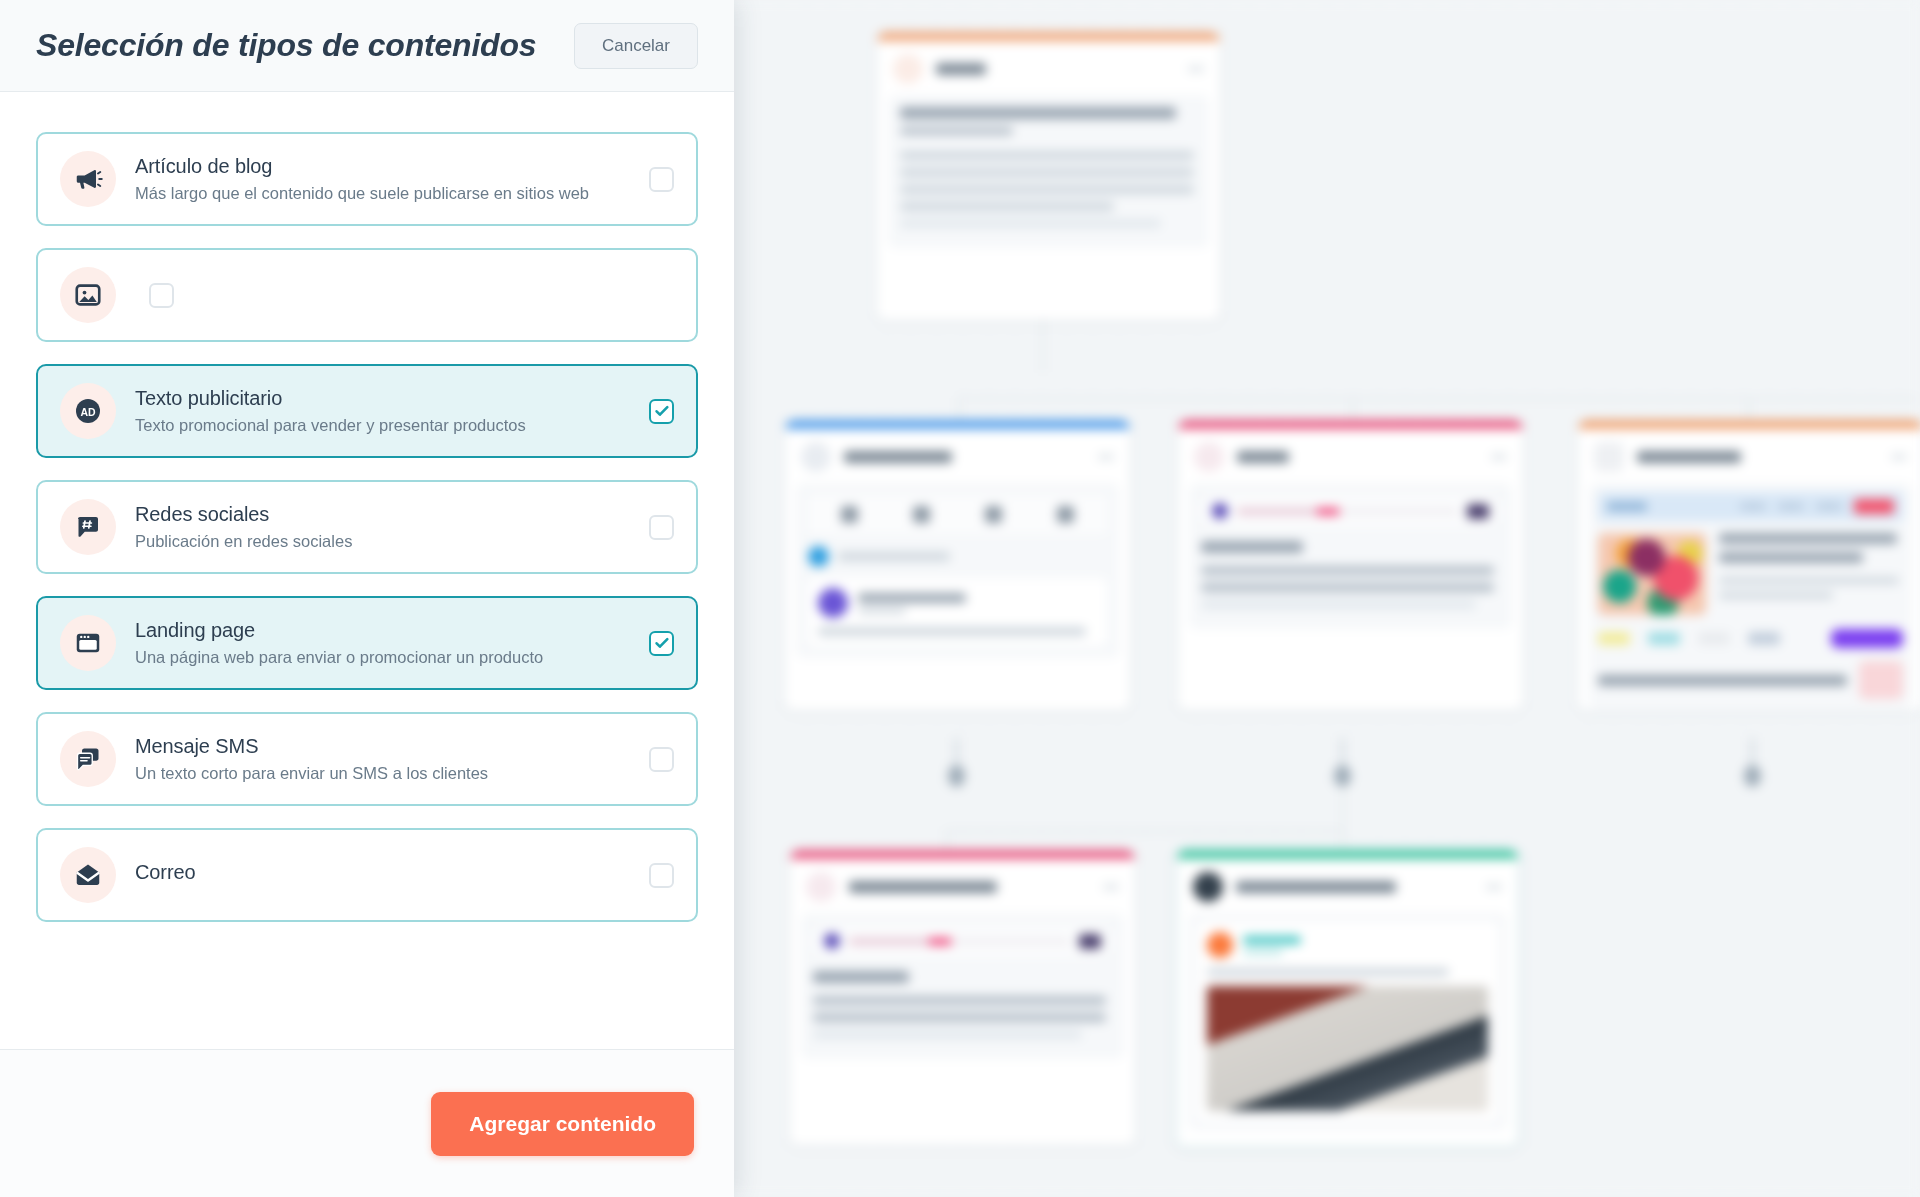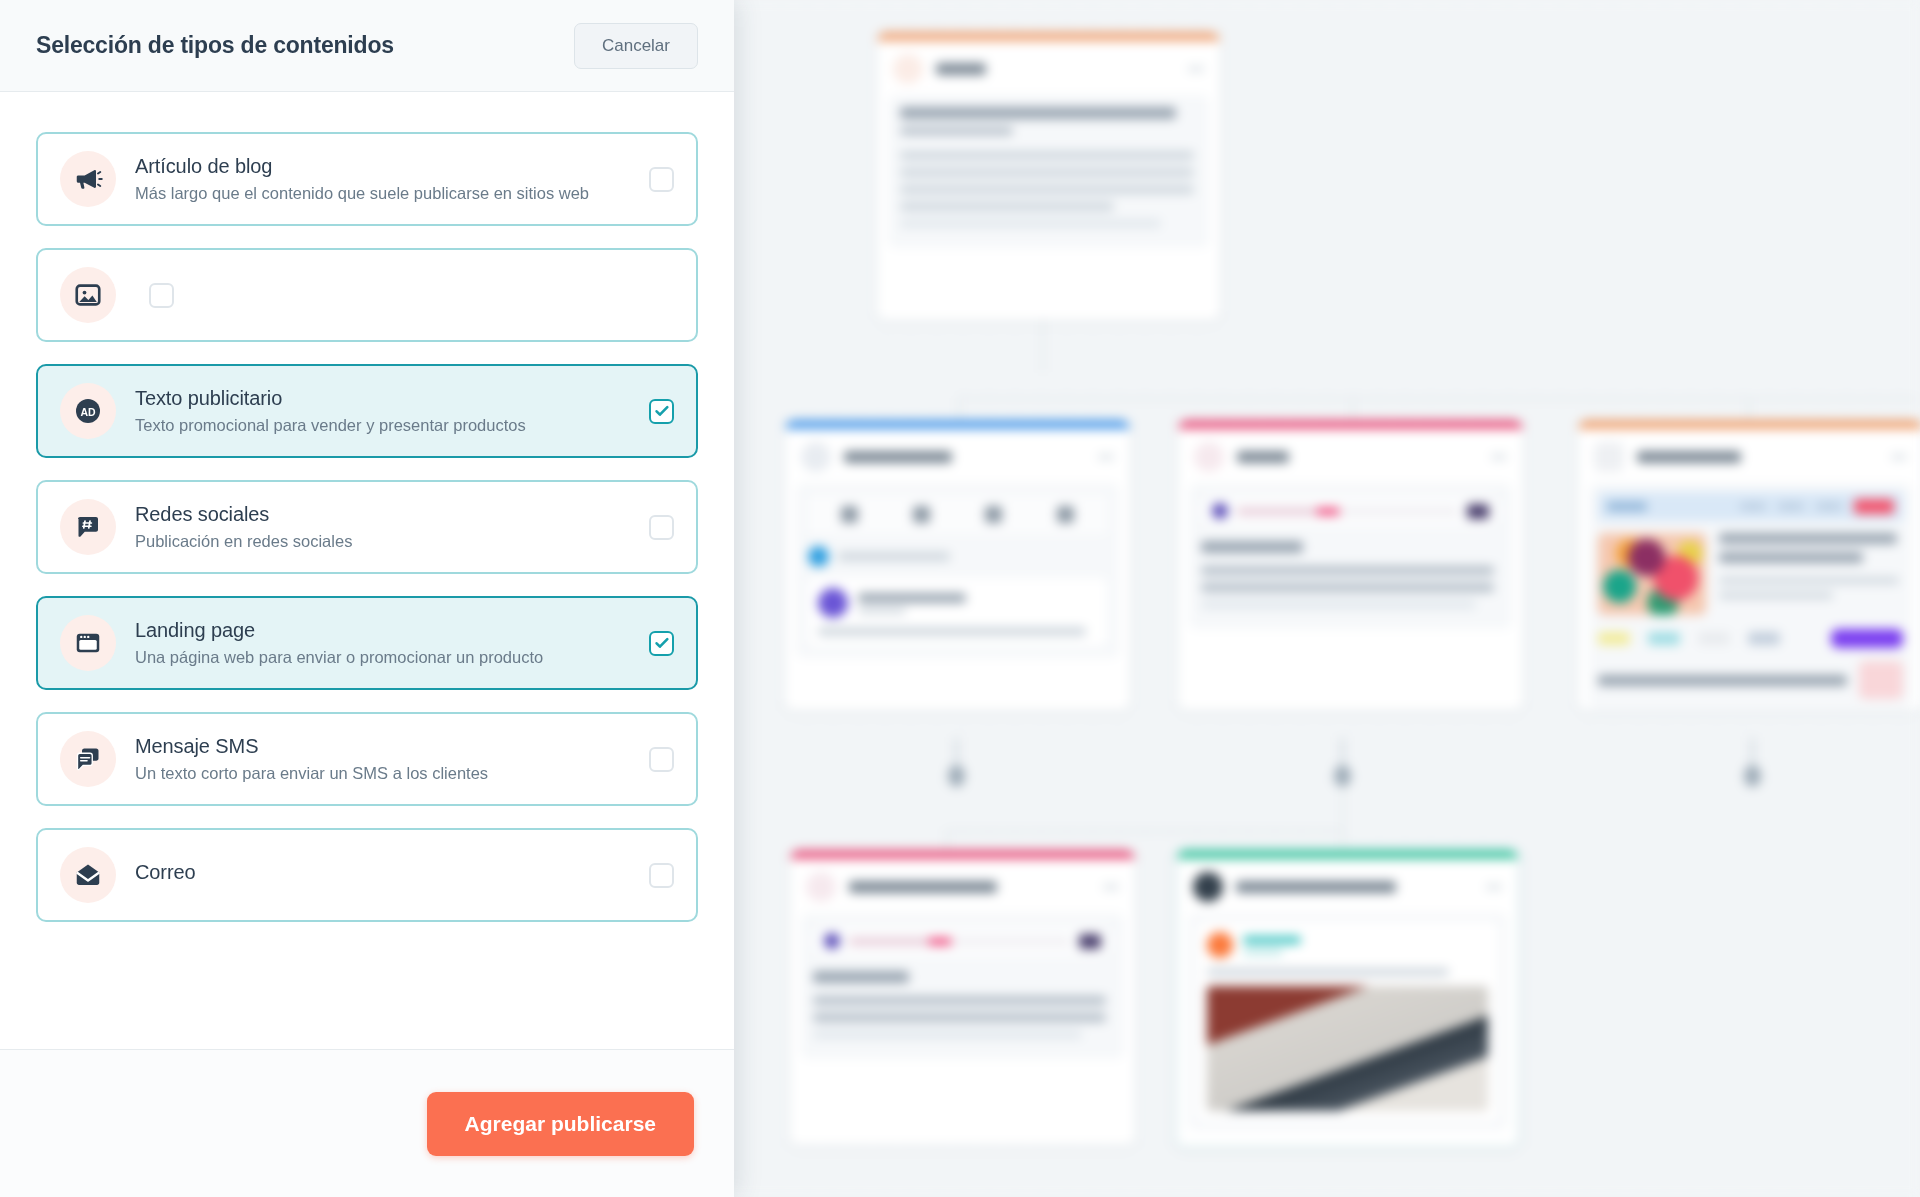--- a/index.html
+++ b/index.html
@@ -100,22 +100,23 @@
     z-index: 10;
   }
   #panel-header {
     height: 92px; flex: 0 0 auto;
     background: #f8fafb;
     border-bottom: 1px solid #e6ebee;
     display: flex; align-items: center;
     padding: 0 36px;
   }
   #panel-title {
-    font-size: 23px; font-weight: 700; color: #2d3e50;
+    font-size: 32px; font-weight: 700; color: #2d3e50;
     letter-spacing: -.2px;
+    font-style: italic;
   }
   #cancel-btn {
     margin-left: auto;
     background: #f1f4f7;
     border: 1px solid #dde4e9;
     border-radius: 7px;
     color: #5f6f7e;
     font-size: 17px;
     font-family: "Liberation Sans", sans-serif;
     padding: 12px 27px;
@@ -478,16 +479,16 @@
      <div class="ctype-text">
        <div class="ctype-title">Correo</div>
      </div>
      <div class="cbox">
        
      </div>
       </div>
     </div>
 
   <div id="panel-footer">
-    <button id="add-btn">Agregar publicarse</button>
+    <button id="add-btn">Agregar contenido</button>
   </div>
 
 </div>
 
 </body></html>

